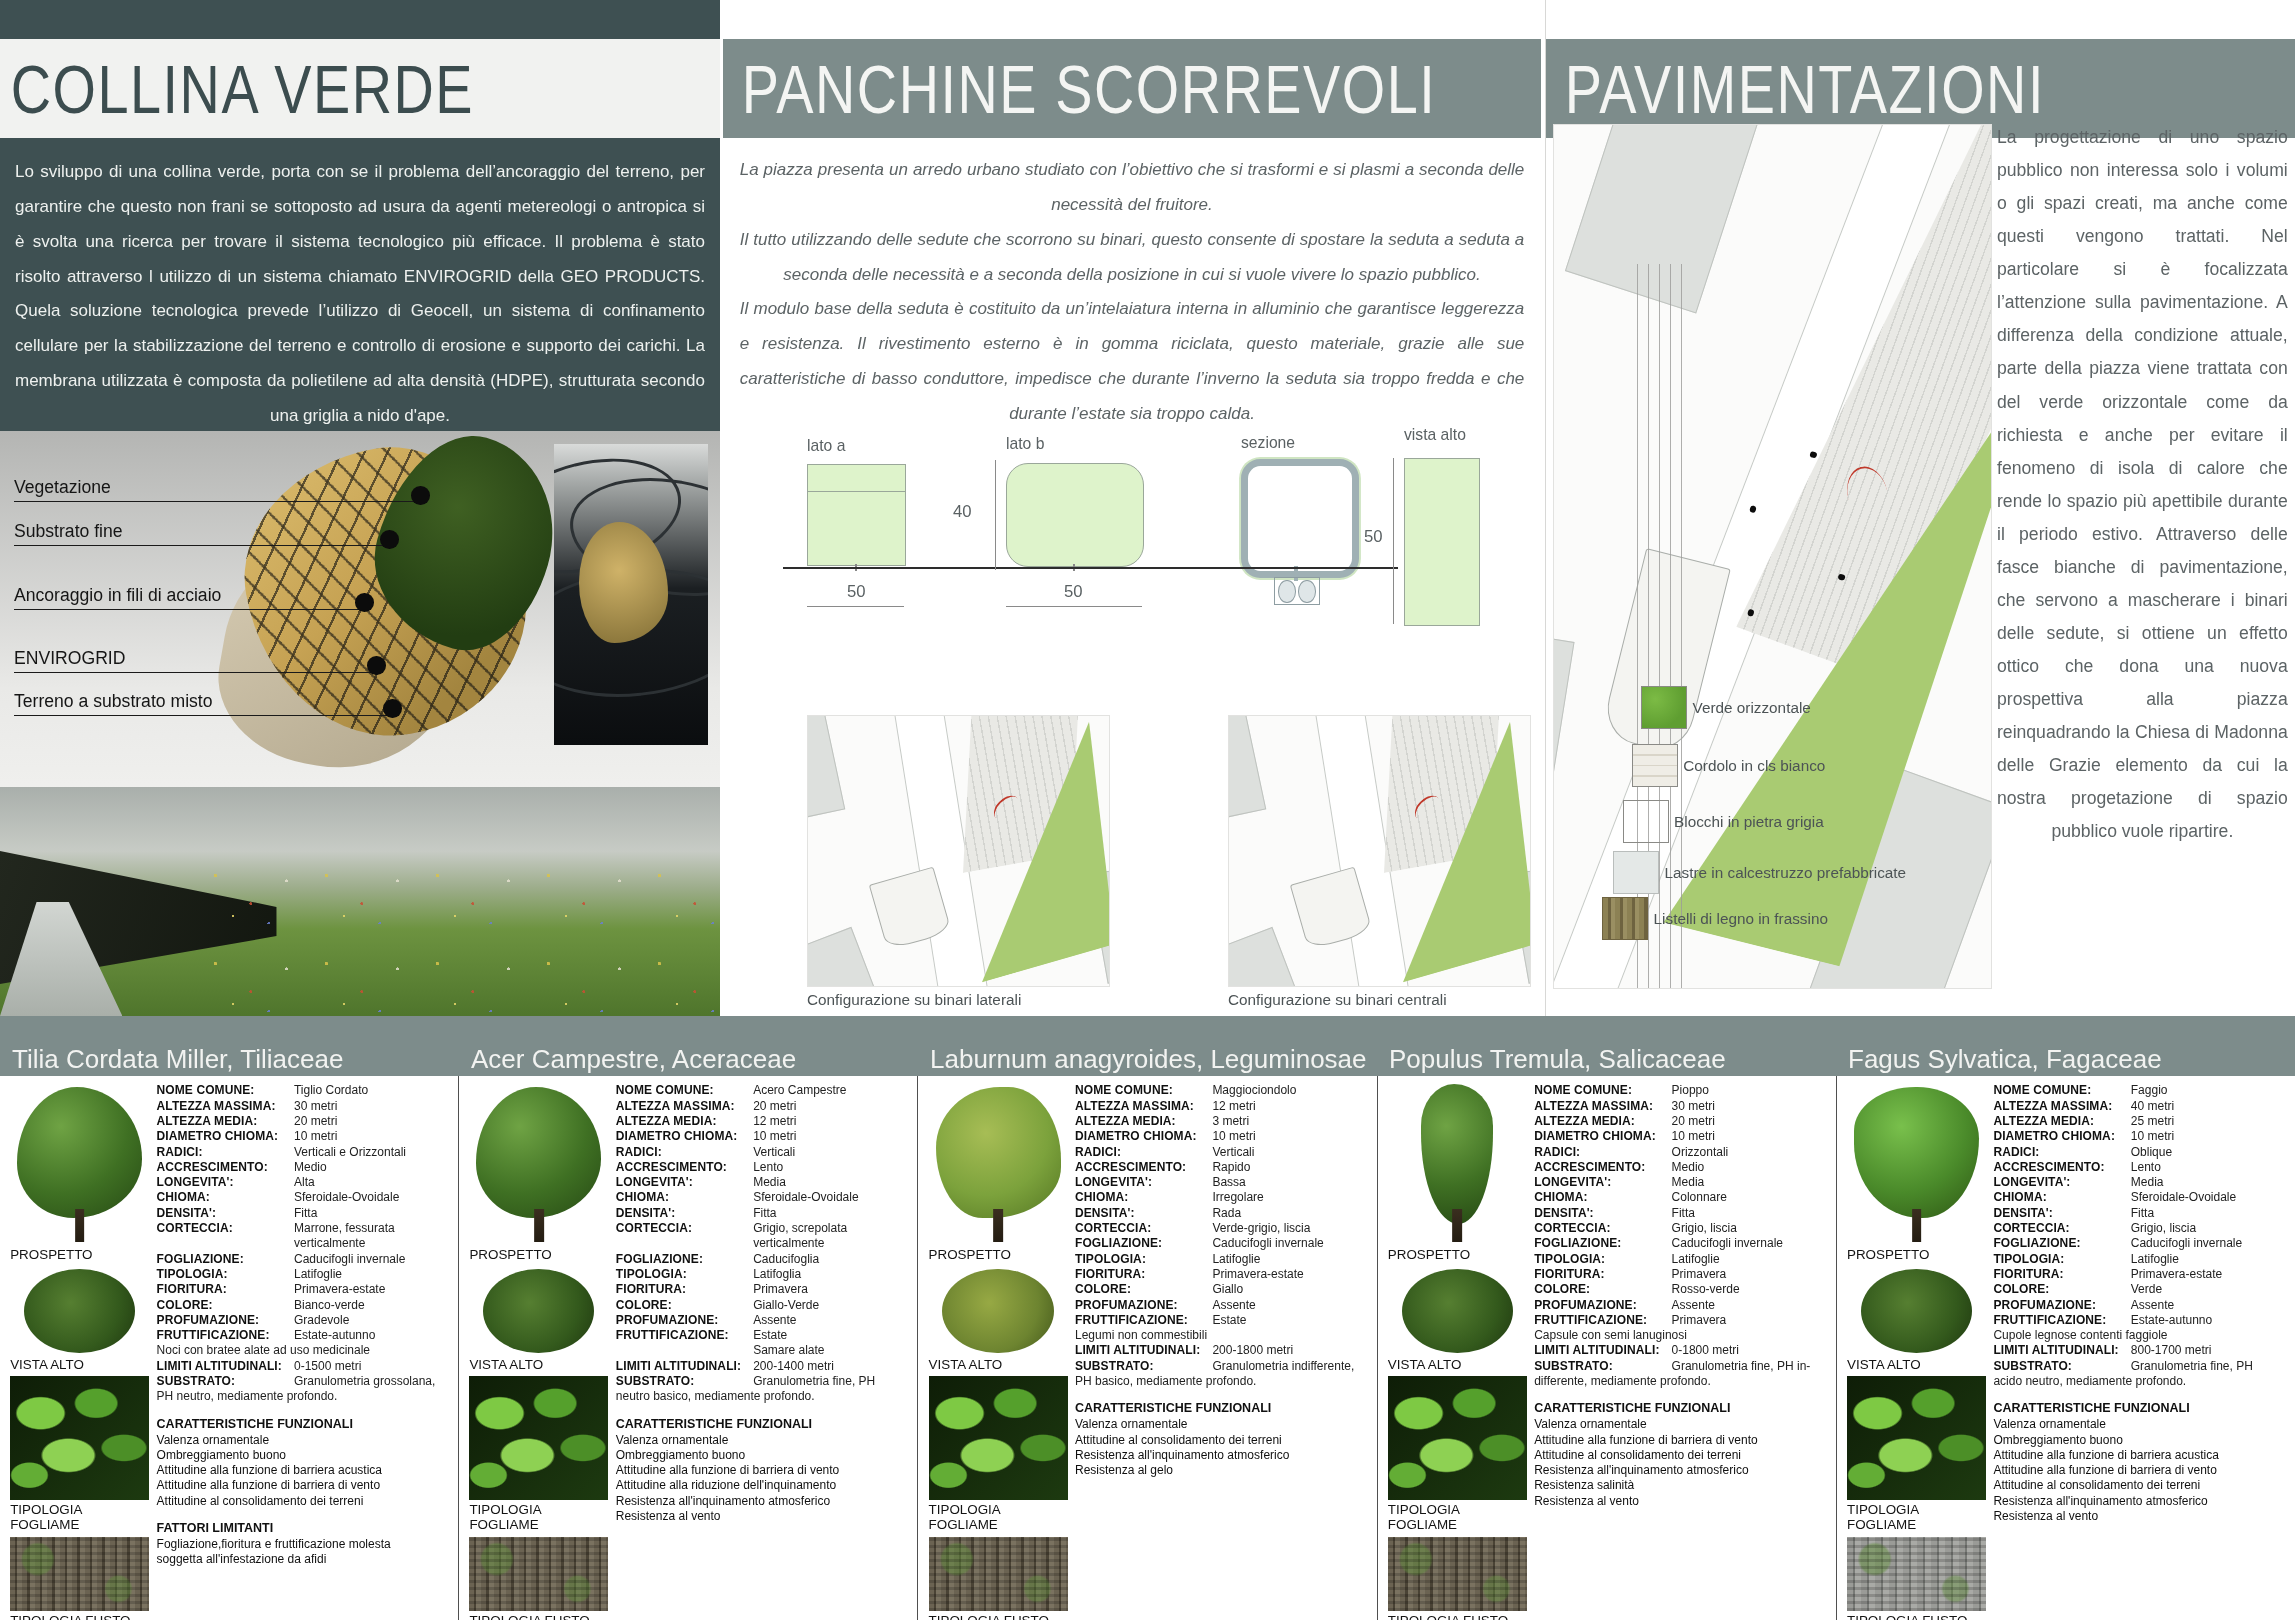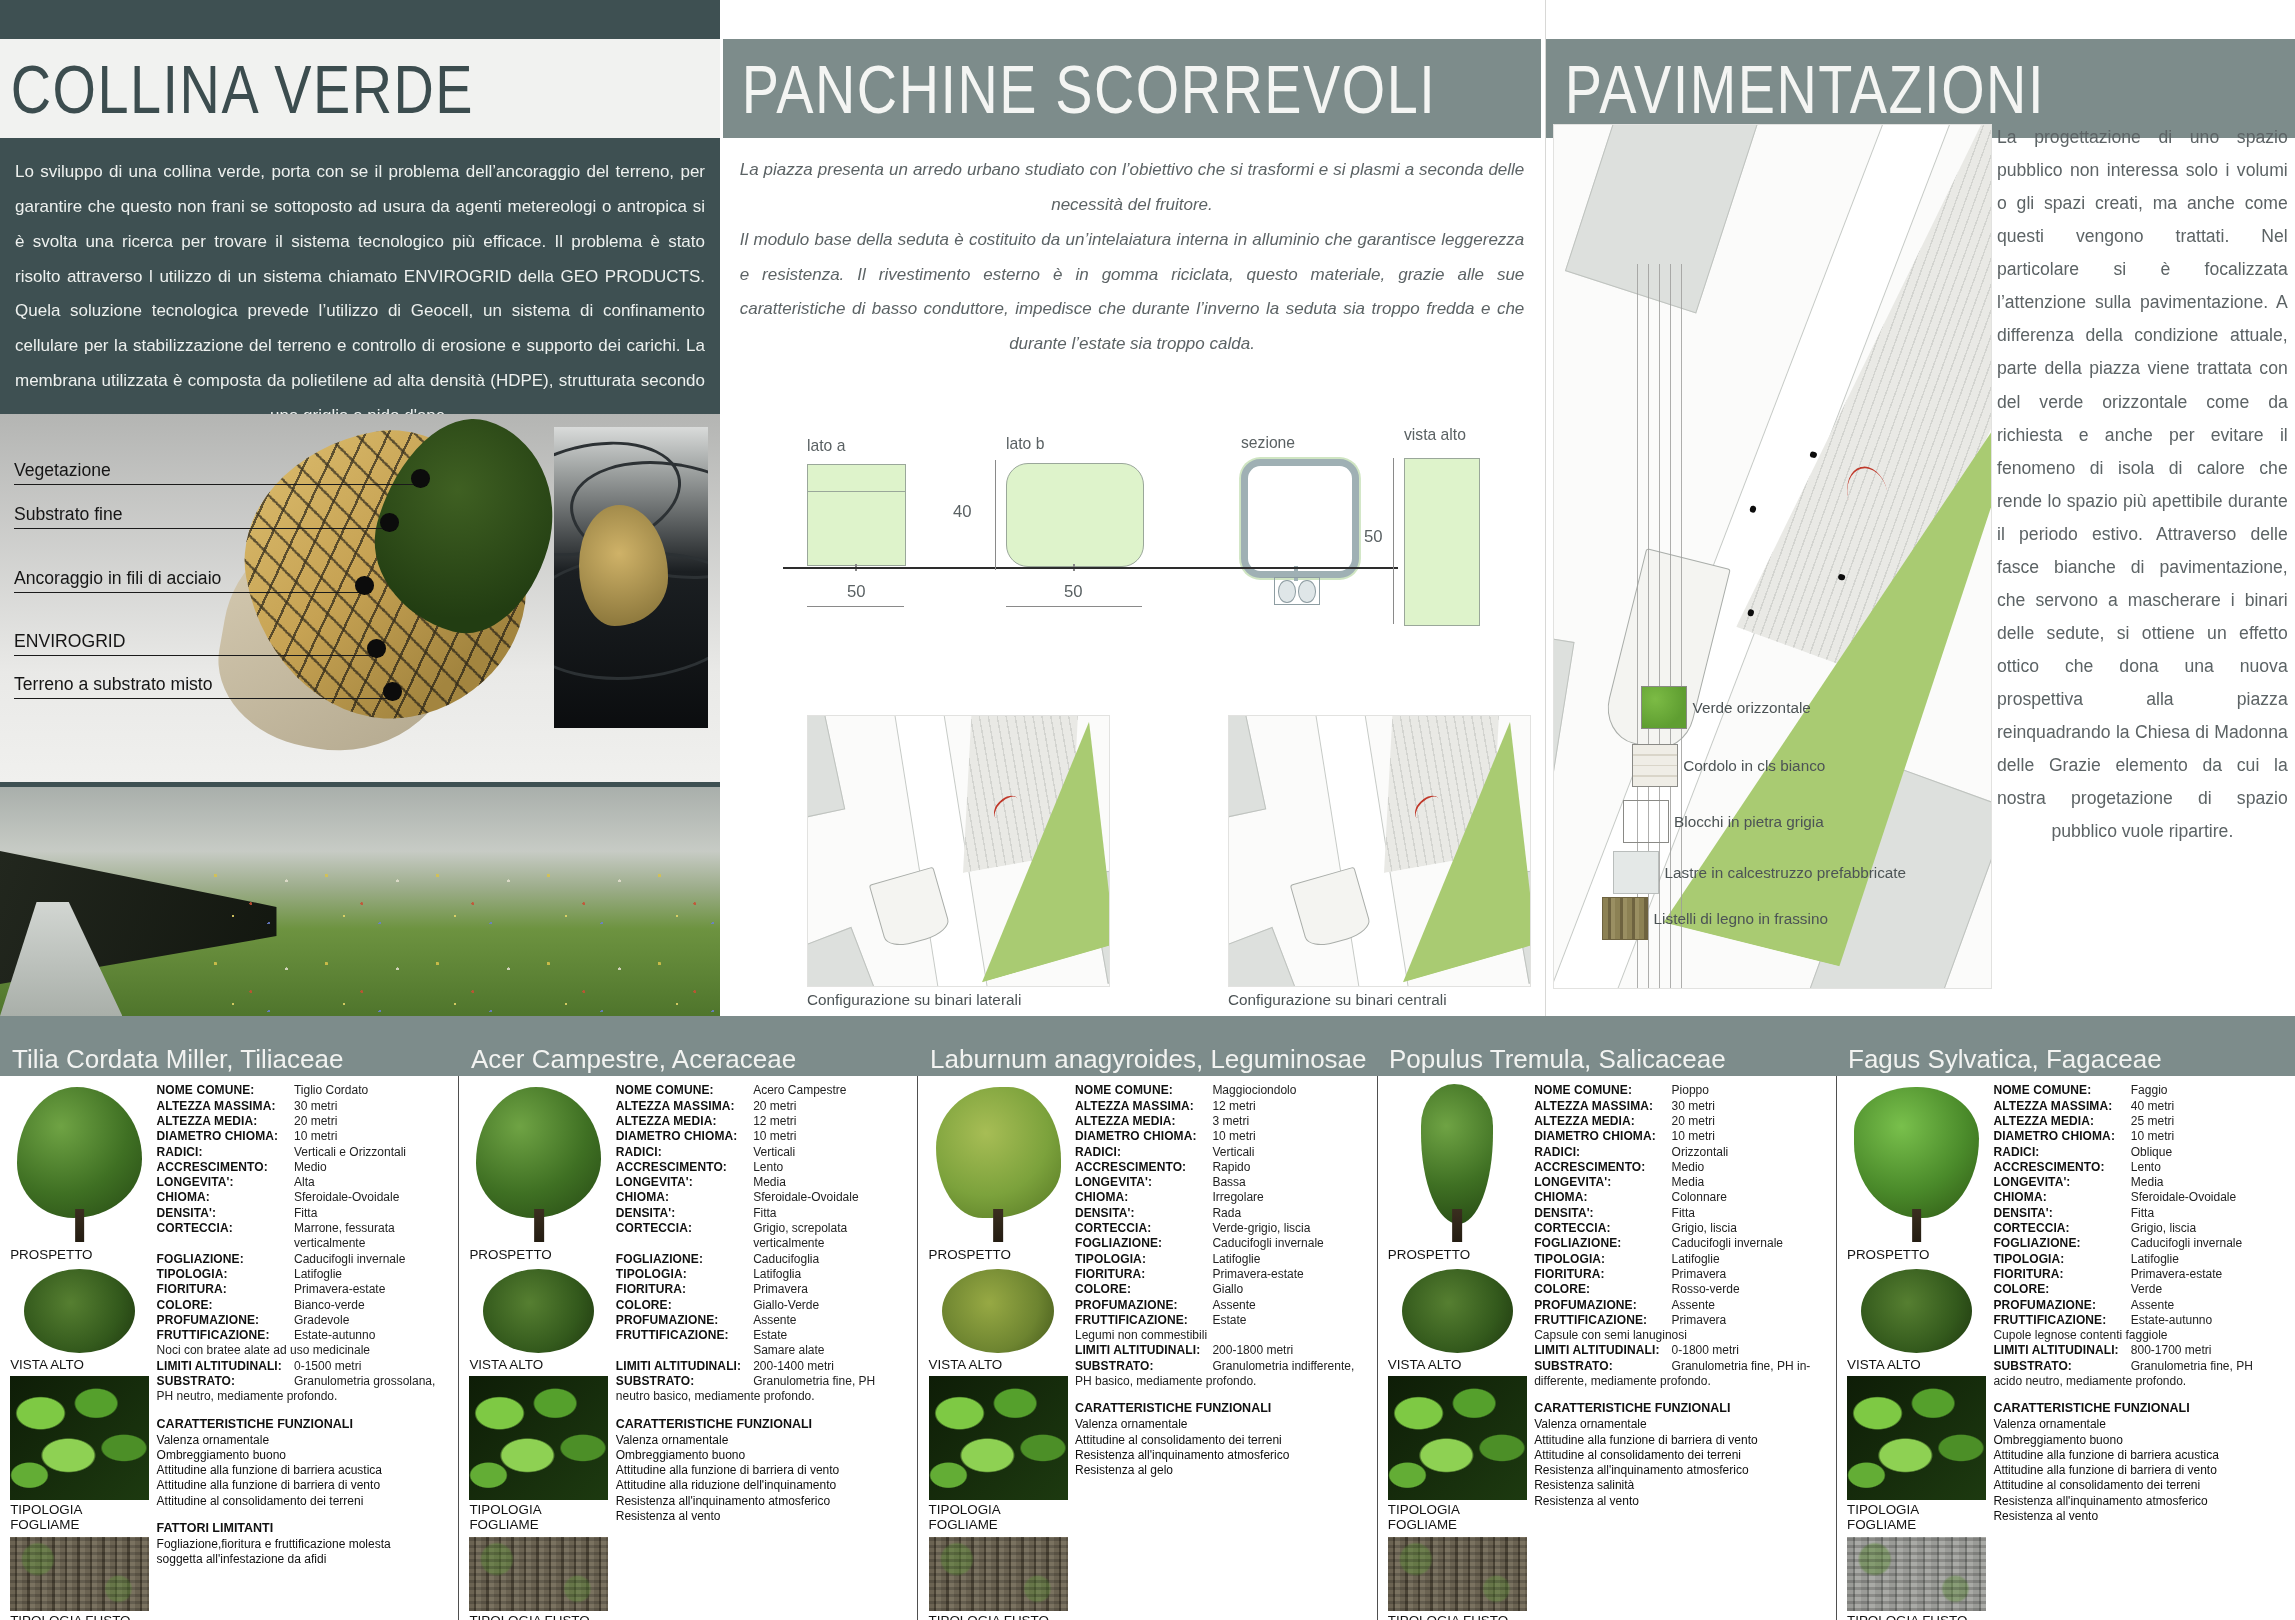--- a/index.html
+++ b/index.html
@@ -11,21 +11,21 @@
   #panel-pav{left:1545px;width:751px;background:#fff;border-left:0.9px solid #d8d8d6;}
   .titlebar{position:absolute;top:39px;left:0;right:0;height:99px;display:flex;align-items:center;}
   .titlebar .t{font-size:68px;font-weight:300;letter-spacing:1.9px;white-space:nowrap;transform:scaleX(.82);transform-origin:left center;padding-left:13px;}
   #panel-collina .titlebar{background:#f1f2f0;}
   #panel-collina .titlebar .t{color:#3c4d4f;}
   #panel-panchine .titlebar,#panel-pav .titlebar{background:#7d8c8b;padding-left:8px;}
   #panel-panchine .titlebar .t,#panel-pav .titlebar .t{color:#f4f5f3;}
   
   #collina-par{position:absolute;top:155px;left:15px;right:15px;color:#eef1ef;font-size:17px;font-weight:300;line-height:2.05;text-align:justify;text-align-last:center;}
   
-  #collina-diagram{position:absolute;top:414px;left:0;width:100%;height:368px;background:linear-gradient(#b4b5b3,#e9e9e7 70%,#f0f0ee);}
+  #collina-diagram{position:absolute;top:431px;left:0;width:100%;height:368px;background:linear-gradient(#b4b5b3,#e9e9e7 70%,#f0f0ee);}
   .dlabel{position:absolute;left:14px;color:#151515;font-size:17.6px;}
   .dline{position:absolute;left:14px;height:1.4px;background:#1a1a1a;}
   .ddot{position:absolute;width:18.5px;height:18.5px;border-radius:50%;background:#0c0c0c;}
   .hill{position:absolute;left:222px;top:4.6px;width:329px;height:342px;}
   .hill .base{position:absolute;left:0;bottom:9.3px;width:72%;height:62%;background:linear-gradient(140deg,#d6cbb2,#b2a78d);border-radius:40% 60% 55% 45%/50% 45% 60% 40%;transform:rotate(10deg);}
   .hill .mass{position:absolute;left:8%;top:4%;width:84%;height:84%;background:linear-gradient(145deg,#dcbd6e 0%,#c6a253 45%,#a3853f 80%);border-radius:55% 45% 50% 50%/42% 55% 45% 58%;transform:rotate(-10deg);overflow:hidden;}
   .hill .net{position:absolute;inset:0;background:repeating-linear-gradient(55deg,rgba(15,15,15,.8) 0 2.3px,transparent 2.3px 21px),repeating-linear-gradient(-55deg,rgba(15,15,15,.8) 0 2.3px,transparent 2.3px 21px);opacity:.75;}
   .hill .grass{position:absolute;right:0;top:0;width:52%;height:62%;background:radial-gradient(circle at 40% 35%,#3f6022,#223d12 75%);border-radius:45% 55% 40% 60%/60% 50% 50% 40%;transform:rotate(16deg);}
   .envirogrid{position:absolute;left:554px;top:13px;width:154px;height:301px;background:linear-gradient(#d9dbda 0%,#a0a4a3 14%,#1b1f22 48%,#0b0d0f 100%);overflow:hidden;}
   .envirogrid .band{position:absolute;border:3.2px solid #2c3134;border-radius:50%;}
@@ -167,20 +167,21 @@
     <div class="flowers"></div>
   </div>
 </div>
 
 <div class="panel" id="panel-panchine">
   <div class="titlebar">
     <div class="t">PANCHINE SCORREVOLI</div>
   </div>
   <div id="panchine-pars">
       <p>La piazza presenta un arredo urbano studiato con l’obiettivo che si trasformi e si plasmi a seconda delle necessità del fruitore.</p>
+      <p>Il tutto utilizzando delle sedute che scorrono su binari, questo consente di spostare la seduta a seduta a seconda delle necessità e a seconda della posizione in cui si vuole vivere lo spazio pubblico.</p>
       <p>Il modulo base della seduta è costituito da un’intelaiatura interna in alluminio che garantisce leggerezza e resistenza. Il rivestimento esterno è in gomma riciclata, questo materiale, grazie alle sue caratteristiche di basso conduttore, impedisce che durante l’inverno la seduta sia troppo fredda e che durante l’estate sia troppo calda.</p>
     </div>
 
   <div class="bench-area">
     <div class="bl" style="left:84px;top:-21px;">lato a</div>
     <div class="bl" style="left:283px;top:-23px;">lato b</div>
     <div class="bl" style="left:518px;top:-24px;">sezione</div>
     <div class="bl" style="left:681px;top:-32px;">vista alto</div>
 
     <div class="bench" id="lato-a">

